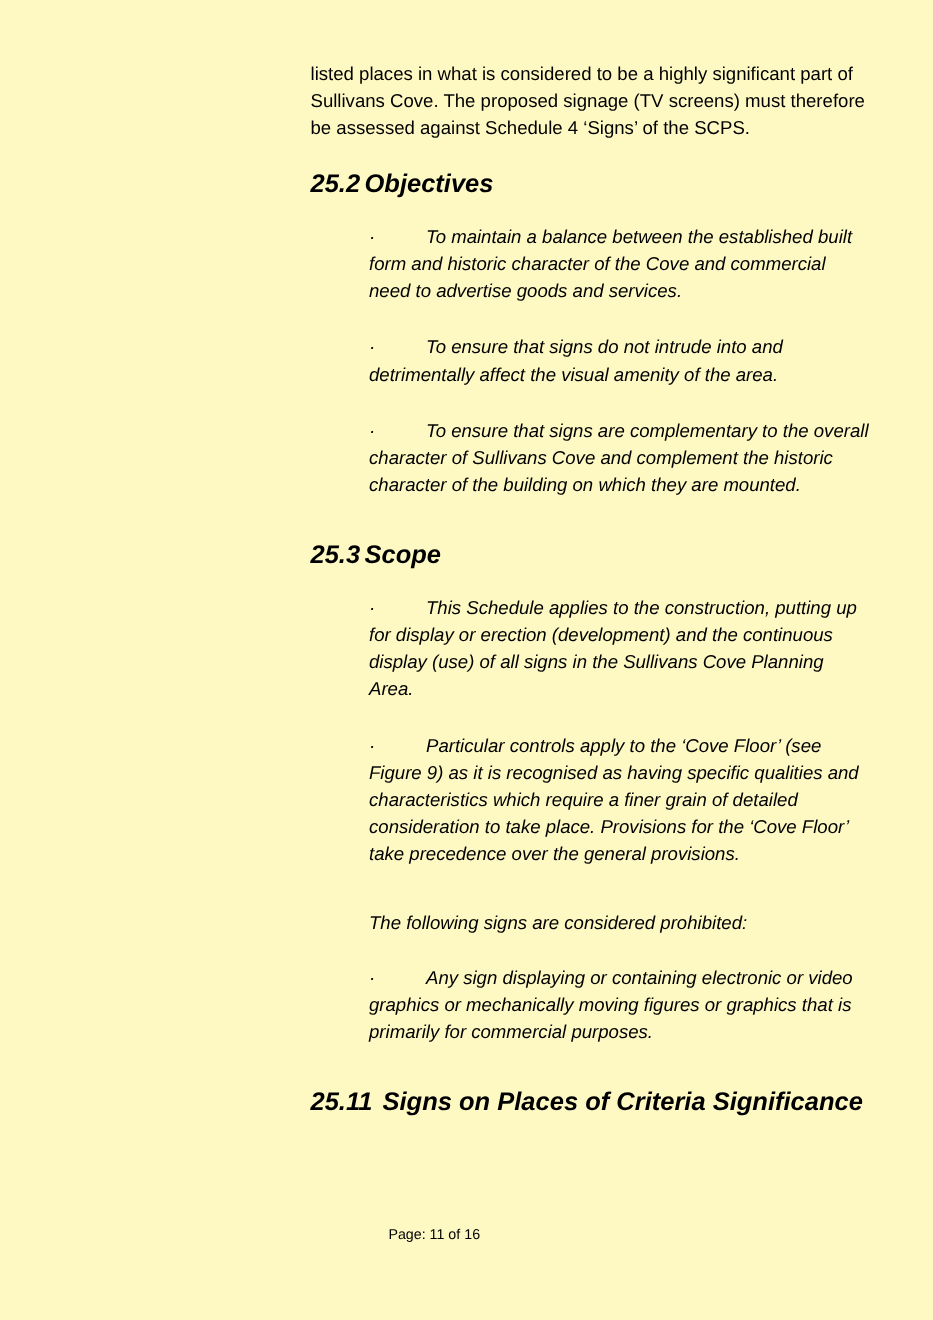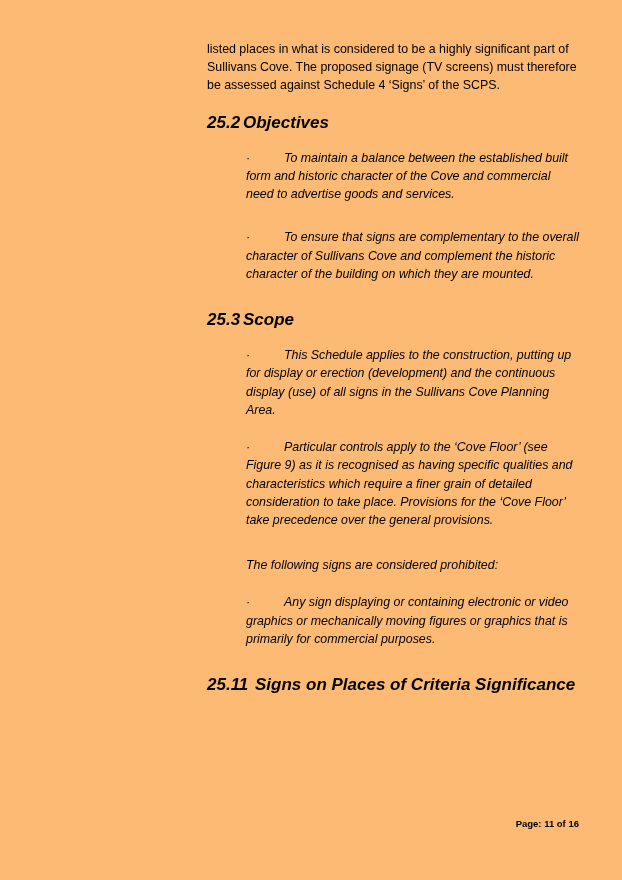--- a/index.html
+++ b/index.html
@@ -11,21 +11,21 @@
     height: 880px;
     background: #ffffff;
     font-family: "Liberation Sans", sans-serif;
     color: #000000;
     overflow: hidden;
   }
   .page {
     position: relative;
     width: 622px;
     height: 880px;
-    background: #fdba74;
+    background: #fef9c3;
     box-sizing: border-box;
   }
   .content {
     position: absolute;
     left: 207px;
     top: 40px;
     width: 372px;
   }
   p {
     margin: 0;
@@ -73,45 +73,45 @@
     height: 6px;
   }
   .spacer-md {
     height: 14px;
   }
   .footer {
     position: absolute;
     left: 0;
     right: 43px;
     top: 818px;
-    text-align: right;
+    text-align: center;
     font-size: 9.5px;
     font-family: "Liberation Sans", sans-serif;
     color: #000000;
-    font-weight: bold;
   }
 </style>
 </head>
 <body>
 
 <div class="page">
   <div class="content">
 
     <div class="intro">
       <p>listed places in what is considered to be a highly significant part of</p>
       <p>Sullivans Cove. The proposed signage (TV screens) must therefore</p>
       <p>be assessed against Schedule 4 ‘Signs’ of the SCPS.</p>
     </div>
 
     <div class="heading">
       <span class="num">25.2</span><span>Objectives</span>
     </div>
 
     <p class="para-block bullet-para"><span class="dot">·</span><span>To maintain a balance between the established built form and historic character of the Cove and commercial need to advertise goods and services.</span></p>
     <div class="spacer-sm"></div>
+    <p class="para-block bullet-para"><span class="dot">·</span><span>To ensure that signs do not intrude into and detrimentally affect the visual amenity of the area.</span></p>
     <div class="spacer-sm"></div>
     <p class="para-block bullet-para"><span class="dot">·</span><span>To ensure that signs are complementary to the overall character of Sullivans Cove and complement the historic character of the building on which they are mounted.</span></p>
 
     <div class="spacer-md"></div>
 
     <div class="heading">
       <span class="num">25.3</span><span>Scope</span>
     </div>
 
     <p class="para-block bullet-para"><span class="dot">·</span><span>This Schedule applies to the construction, putting up for display or erection (development) and the continuous display (use) of all signs in the Sullivans Cove Planning Area.</span></p>

